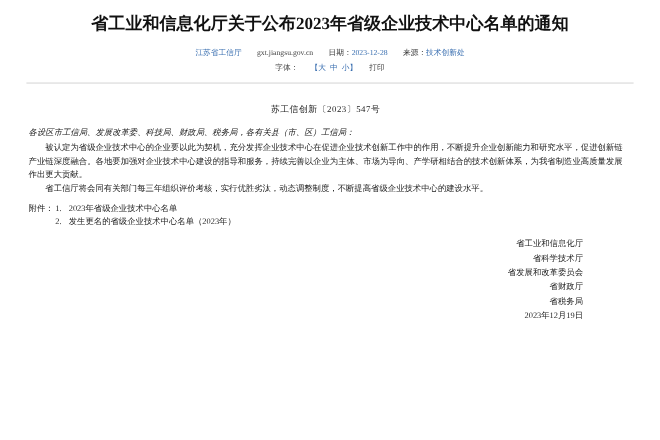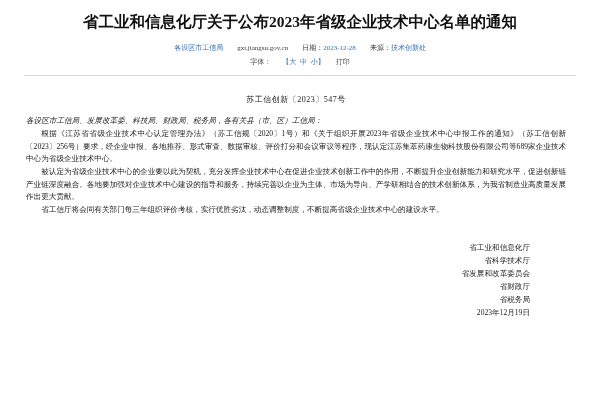--- a/index.html
+++ b/index.html
@@ -113,39 +113,39 @@
     flex: 0 0 auto;
   }
   .attach-items {
     flex: 1 1 auto;
   }
   .attach-line {
     display: flex;
     margin-left: 3.2em;
   }
   .signature {
-    margin-top: 26px;
+    margin-top: 8px;
     text-align: right;
     padding-right: 36px;
     font-size: 7.6px;
     line-height: 1.7;
   }
   .sig-line {
     display: block;
   }
 </style>
 </head>
 <body>
 
 <div class="page">
 
   <div class="doc-title">省工业和信息化厅关于公布2023年省级企业技术中心名单的通知</div>
 
   <div class="meta-bar">
-    <span class="meta-source">各设区市工信局</span>
+    <span class="meta-source">江苏省工信厅</span>
     <span class="meta-item">gxt.jiangsu.gov.cn</span>
     <span class="meta-item">
       <span class="lbl">日期：</span><span class="val">2023-12-28</span>
     </span>
     <span class="meta-item">
       <span class="lbl">来源：</span><span class="val">技术创新处</span>
     </span>
   </div>
 
   <div class="font-bar">
@@ -159,24 +159,34 @@
   </div>
 
   <div class="divider"></div>
 
   <div class="body-area">
 
     <div class="doc-number">苏工信创新〔2023〕547号</div>
 
     <div class="para-noindent">各设区市工信局、发展改革委、科技局、财政局、税务局，各有关县（市、区）工信局：</div>
 
-    <p class="para">根据《江苏省省级企业技术中心认定管理办法》（苏工信规〔2020〕1号）和《关于组织开展2023年省级企业技术中心申报工作的通知》（苏工信创新〔2023〕256号）要求，经企业申报、各地推荐、形式审查、数据审核、评价打分和会议审议等程序，现认定江苏集萃药康生物科技股份有限公司等689家企业技术中心为省级企业技术中心。</p>
     <p class="para">被认定为省级企业技术中心的企业要以此为契机，充分发挥企业技术中心在促进企业技术创新工作中的作用，不断提升企业创新能力和研究水平，促进创新链产业链深度融合。各地要加强对企业技术中心建设的指导和服务，持续完善以企业为主体、市场为导向、产学研相结合的技术创新体系，为我省制造业高质量发展作出更大贡献。</p>
     <p class="para">省工信厅将会同有关部门每三年组织评价考核，实行优胜劣汰，动态调整制度，不断提高省级企业技术中心的建设水平。</p>
 
+    <div class="attach-block">
+      <div class="attach-row">
+        <span class="attach-label">附件：</span>
+        <span class="attach-num">1.</span>
+        <span class="attach-items">2023年省级企业技术中心名单</span>
+      </div>
+      <div class="attach-line">
+        <span class="attach-num">2.</span>
+        <span class="attach-items">发生更名的省级企业技术中心名单（2023年）</span>
+      </div>
+    </div>
 
     <div class="signature">
       <span class="sig-line">省工业和信息化厅</span>
       <span class="sig-line">省科学技术厅</span>
       <span class="sig-line">省发展和改革委员会</span>
       <span class="sig-line">省财政厅</span>
       <span class="sig-line">省税务局</span>
       <span class="sig-line">2023年12月19日</span>
     </div>
 

